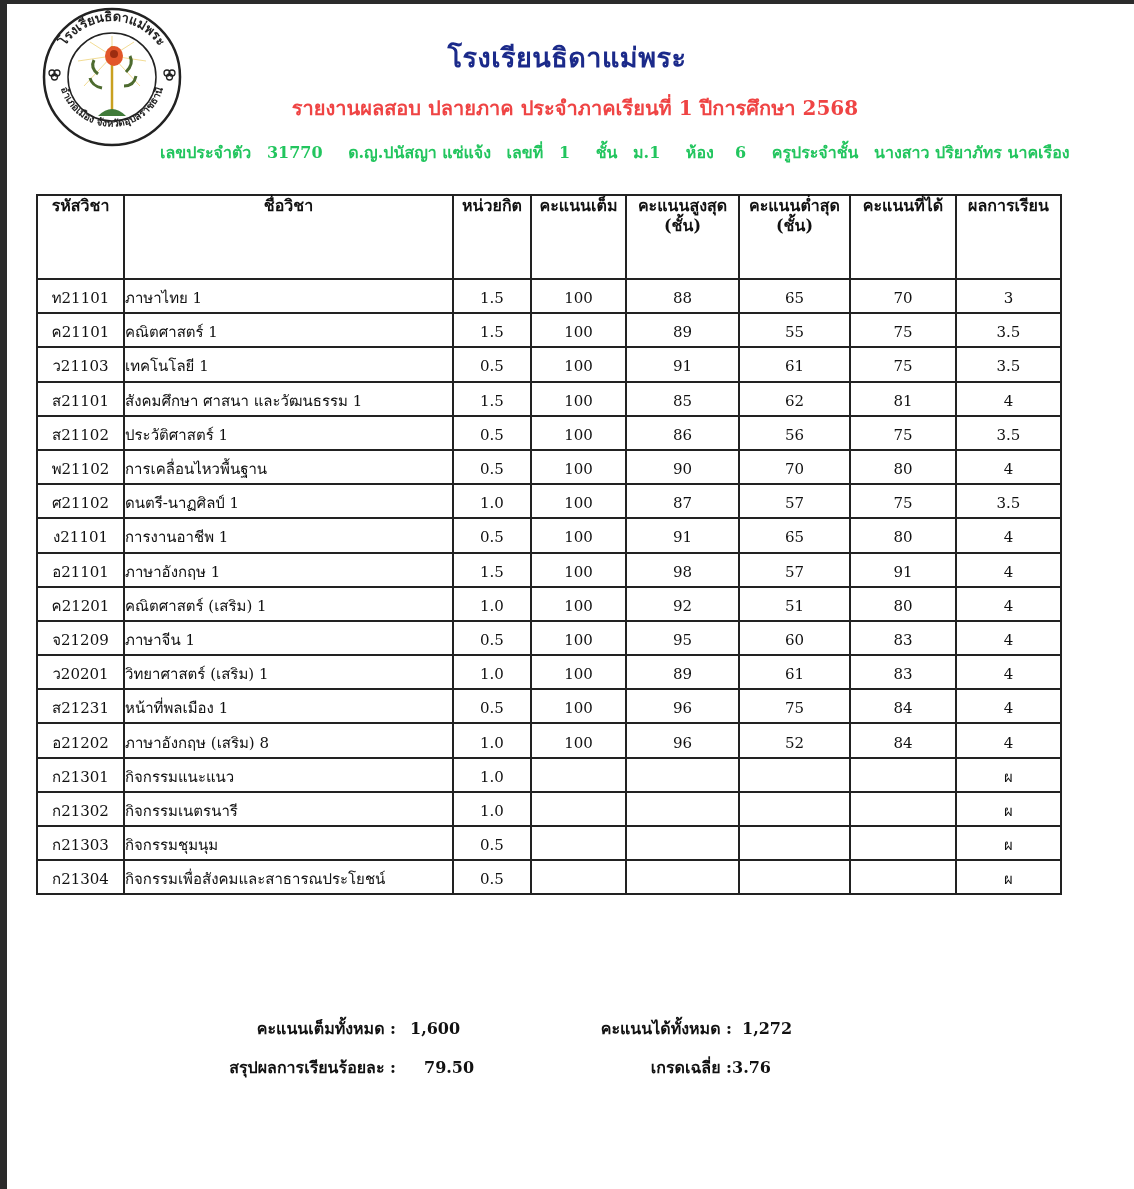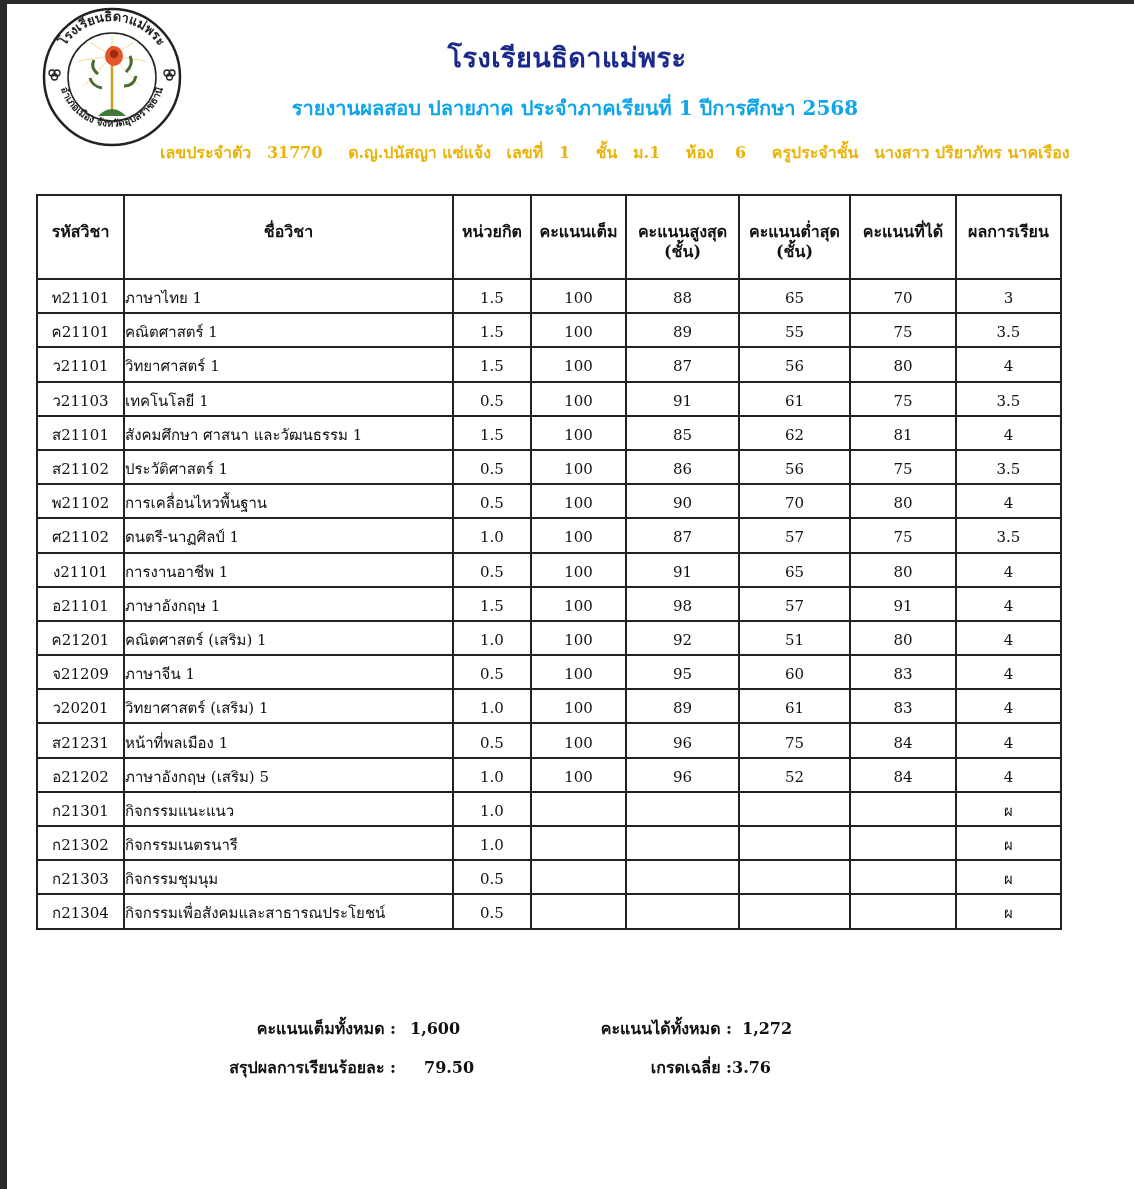--- a/index.html
+++ b/index.html
@@ -11,39 +11,39 @@
     }
     .logo {
       position: absolute; left: 38px; top: 6px; width: 148px; height: 142px;
     }
     .school-name {
       position: absolute; left: 0; width: 1134px; top: 36px; text-align: center;
       font-size: 27px; font-weight: bold; color: #1b2a8a; letter-spacing: 0.5px;
     }
     .report-title {
       position: absolute; left: 130px; width: 890px; top: 92px; text-align: center;
-      font-size: 20px; font-weight: bold; color: #0ea5e9;
+      font-size: 20px; font-weight: bold; color: #ef4444;
     }
     .student-line {
       position: absolute; left: 160px; width: 830px; top: 140px; text-align: center;
-      font-size: 16px; font-weight: bold; color: #eab308; white-space: nowrap;
+      font-size: 16px; font-weight: bold; color: #22c55e; white-space: nowrap;
     }
     .student-line span { margin-right: 10px; }
     table.grades {
       position: absolute; left: 36px; top: 194px; width: 1024px;
       border-collapse: collapse; table-layout: fixed;
       font-size: 15px;
     }
     table.grades th, table.grades td {
       border: 2px solid #222;
       text-align: center; vertical-align: middle;
       font-weight: normal;
     }
     table.grades th {
-      height: 84px; vertical-align: top; padding-top: 26px; line-height: 20px;
+      height: 84px; vertical-align: top; line-height: 20px;
       font-size: 16px; font-weight: bold;
     }
     table.grades td { height: 34.2px; padding-top: 4px; }
     table.grades td.name { text-align: left; }
     .summary { position: absolute; font-size: 16px; font-weight: bold; white-space: nowrap; }
     .summary .lbl { display: inline-block; text-align: right; }
     .summary .val { display: inline-block; margin-left: 14px; }
   </style>
 </head>
 <body>
@@ -137,30 +137,20 @@
         <td>ค21101</td>
         <td class="name">คณิตศาสตร์ 1</td>
         <td>1.5</td>
         <td>100</td>
         <td>89</td>
         <td>55</td>
         <td>75</td>
         <td>3.5</td>
       </tr>
       <tr>
-        <td>ว21101</td>
-        <td class="name">วิทยาศาสตร์ 1</td>
-        <td>1.5</td>
-        <td>100</td>
-        <td>87</td>
-        <td>56</td>
-        <td>80</td>
-        <td>4</td>
-      </tr>
-      <tr>
         <td>ว21103</td>
         <td class="name">เทคโนโลยี 1</td>
         <td>0.5</td>
         <td>100</td>
         <td>91</td>
         <td>61</td>
         <td>75</td>
         <td>3.5</td>
       </tr>
       <tr>
@@ -258,21 +248,21 @@
         <td class="name">หน้าที่พลเมือง 1</td>
         <td>0.5</td>
         <td>100</td>
         <td>96</td>
         <td>75</td>
         <td>84</td>
         <td>4</td>
       </tr>
       <tr>
         <td>อ21202</td>
-        <td class="name">ภาษาอังกฤษ (เสริม) 5</td>
+        <td class="name">ภาษาอังกฤษ (เสริม) 8</td>
         <td>1.0</td>
         <td>100</td>
         <td>96</td>
         <td>52</td>
         <td>84</td>
         <td>4</td>
       </tr>
       <tr>
         <td>ก21301</td>
         <td class="name">กิจกรรมแนะแนว</td>

